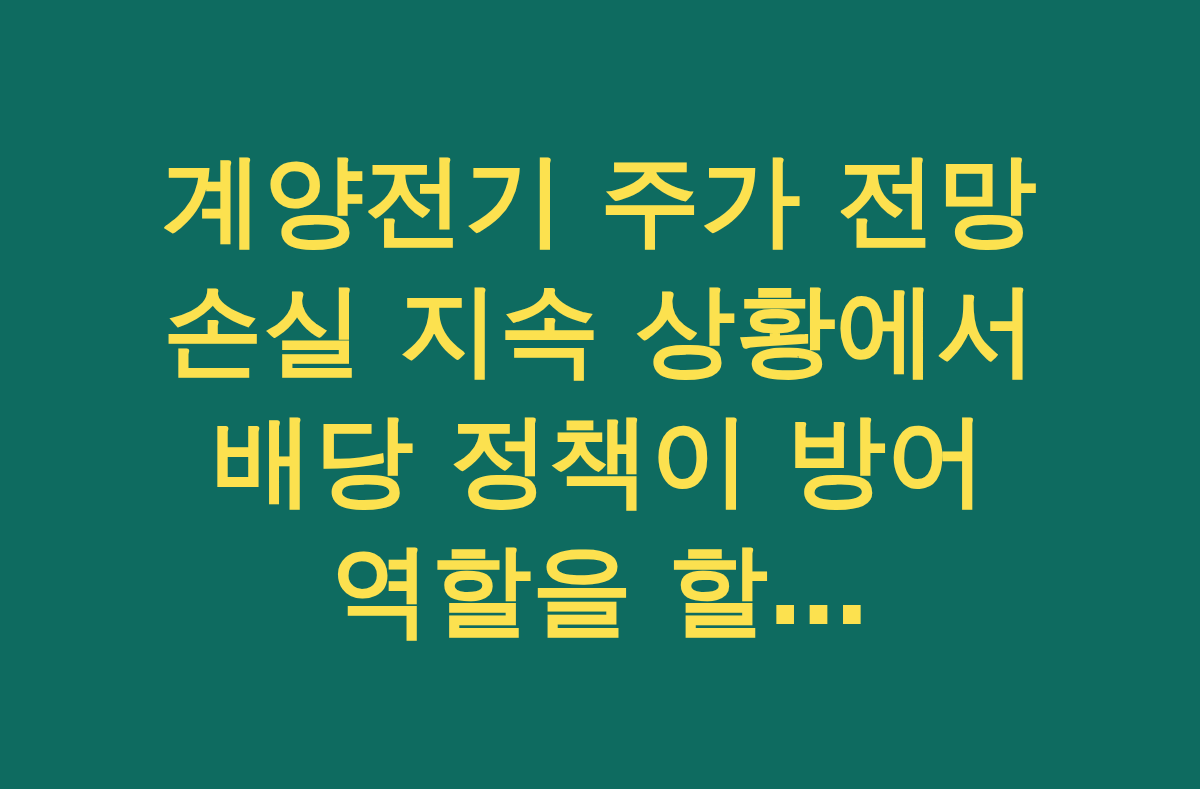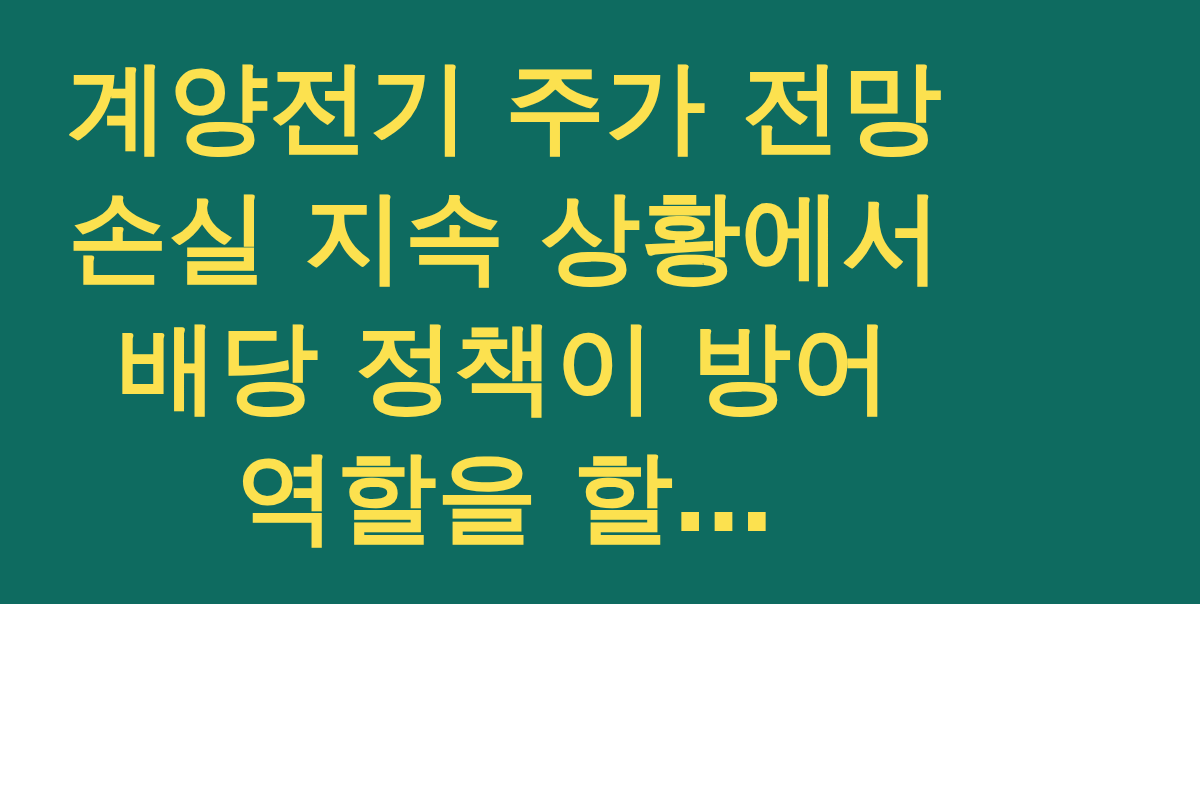--- a/index.html
+++ b/index.html
@@ -12,25 +12,25 @@
     width: 1200px;
     height: 800px;
     overflow: hidden;
     font-family: "DejaVu Sans", "Liberation Sans", sans-serif;
   }
 
   .thumbnail-card {
     position: relative;
     box-sizing: border-box;
     width: 1200px;
-    height: 604px;
+    height: 789px;
     background-color: #0e6b60;
     display: flex;
     align-items: center;
-    justify-content: flex-start;
+    justify-content: center;
     overflow: hidden;
   }
 
   .headline-block {
     box-sizing: border-box;
     width: 1010px;
     margin: 0;
     padding: 0;
     text-align: center;
   }

